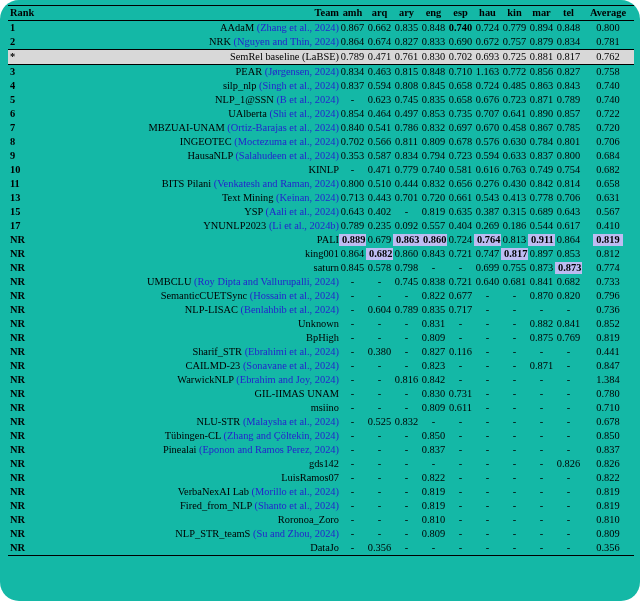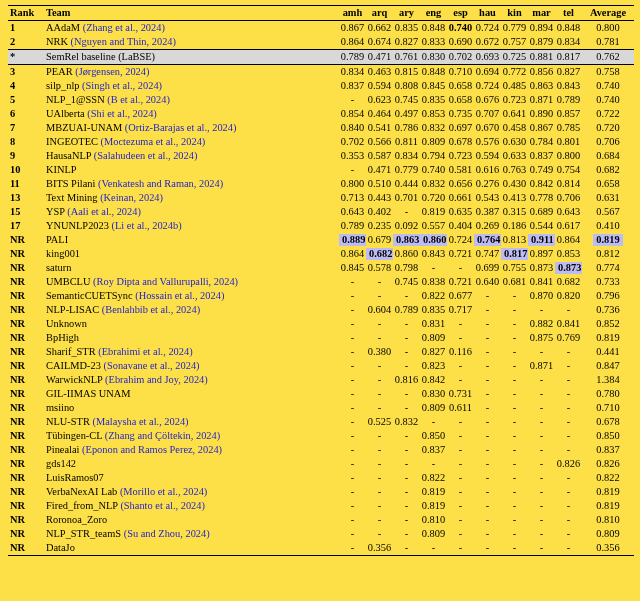--- a/index.html
+++ b/index.html
@@ -1,28 +1,29 @@
 <!DOCTYPE html>
 <html style="--cite: #2424cc; --hl: #bdbcf2; --shade: #d8d8d8;"><head>
 <meta charset="utf-8">
 <style>
   html,body{margin:0;padding:0;background:#ffffff;}
   .page{
     width:640px;height:601px;box-sizing:border-box;
     padding:5px 6px 4px 8px;
     font-family:"Liberation Serif","DejaVu Serif",serif;
-    background:#fde047;
+    background:#14b8a6;
+    border-radius:19px;
   }
   table{border-collapse:collapse;table-layout:fixed;width:626px;
         border-top:1.6px solid #000;border-bottom:1.6px solid #000;}
   th,td{font-size:10.4px;height:14px;line-height:14px;padding:0;
         white-space:nowrap;overflow:hidden;vertical-align:middle;}
   thead th{border-bottom:1px solid #000;font-weight:bold;}
   .rank{text-align:left;padding-left:2px;font-weight:bold;}
-  .team{text-align:left;padding-left:2px;}
+  .team{text-align:right;padding-left:2px;}
   .num{text-align:center;}
   .cite{color:var(--cite,#2424cc);}
   tr.shaded td{background:var(--shade,#d8d8d8);
                border-top:1px solid #000;border-bottom:1px solid #000;}
   .hlbox{background:var(--hl,#bdbcf2);font-weight:bold;
          display:inline-block;padding:0 3px;line-height:12px;}
   .b{font-weight:bold;}
 </style>
 </head>
 <body>
@@ -103,21 +104,21 @@
           <td class="num">0.762</td>
         </tr>
         <tr>
           <td class="rank">3</td>
           <td class="team"><span>PEAR</span> <span class="cite">(Jørgensen, 2024)</span></td>
           <td class="num">0.834</td>
           <td class="num">0.463</td>
           <td class="num">0.815</td>
           <td class="num">0.848</td>
           <td class="num">0.710</td>
-          <td class="num">0.694</td>
+          <td class="num">1.163</td>
           <td class="num">0.772</td>
           <td class="num">0.856</td>
           <td class="num">0.827</td>
           <td class="num">0.758</td>
         </tr>
         <tr>
           <td class="rank">4</td>
           <td class="team"><span>silp_nlp</span> <span class="cite">(Singh et al., 2024)</span></td>
           <td class="num">0.837</td>
           <td class="num">0.594</td>

